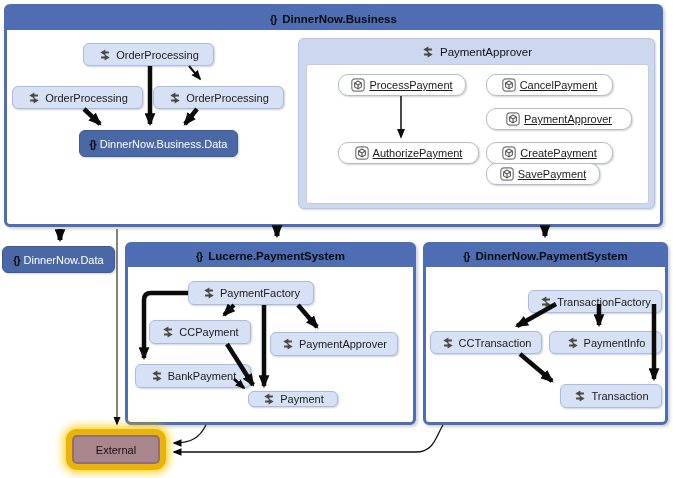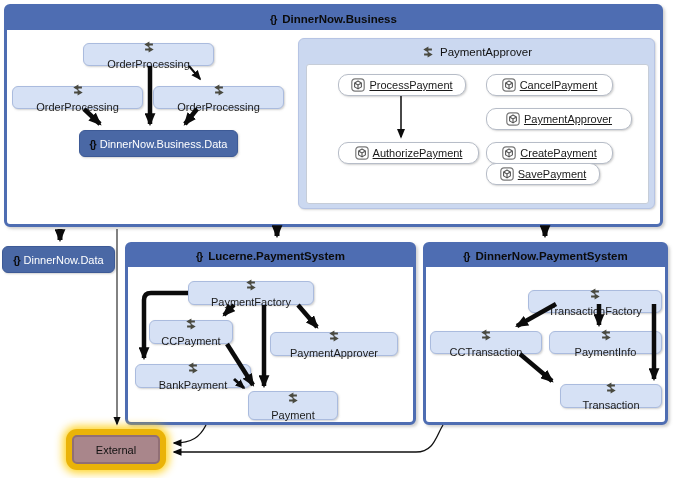--- a/index.html
+++ b/index.html
@@ -13,21 +13,21 @@
   
   .group{position:absolute;box-sizing:border-box;background:#cbd8f0;border:1px solid #b6c4e4;
          border-radius:6px;box-shadow:1px 1px 2px rgba(120,120,120,.3);}
   .ghead{display:flex;align-items:center;justify-content:center;gap:5px;height:25px;
          font-size:11.5px;color:#111;}
   .gpanel{position:absolute;background:#fff;border:1px solid #c6cdd8;border-radius:3px;}
   
   .node{position:absolute;box-sizing:border-box;display:flex;align-items:center;justify-content:center;
         gap:4px;border-radius:6px;font-size:11px;color:#1a1a1a;white-space:nowrap;
         box-shadow:1px 1px 2px rgba(120,120,120,.35);}
-  .light{background:#d6e1f5;border:1px solid #aabbde;flex-direction:column;}
+  .light{background:#d6e1f5;border:1px solid #aabbde;}
   .dark{background:#4a68a5;border:1px solid #3d5a96;color:#ffffff;}
   .dark .ns{color:#0b0b0b;}
   .white{background:#ffffff;border:1px solid #b7bdc8;border-radius:10px;text-decoration:underline;}
   .ns{font-weight:bold;font-size:10.5px;letter-spacing:-1px;}
   .ic{display:inline-flex;width:14px;height:14px;flex:0 0 auto;}
   .ic svg{width:14px;height:14px;}
   
   .ext-glow{position:absolute;box-sizing:border-box;background:#eab308;border-radius:11px;
             box-shadow:0 0 9px 3px rgba(255,205,0,.85);padding:6px;}
   .ext-inner{box-sizing:border-box;width:100%;height:100%;background:#a9868b;border:2px solid #916f75;
@@ -172,21 +172,21 @@
   </div>
 
   <div class="node light" style="left:188px;top:281px;width:126px;height:24px">
     <span class="ic">
         <svg>
           <use href="#icon-class"></use>
         </svg>
       </span>
     <span>PaymentFactory</span>
   </div>
-  <div class="node light" style="left:149px;top:320px;width:84px;height:24px">
+  <div class="node light" style="left:149px;top:320px;width:102px;height:24px">
     <span class="ic">
         <svg>
           <use href="#icon-class"></use>
         </svg>
       </span>
     <span>CCPayment</span>
   </div>
   <div class="node light" style="left:270px;top:332px;width:128px;height:24px">
     <span class="ic">
         <svg>
@@ -196,21 +196,21 @@
     <span>PaymentApprover</span>
   </div>
   <div class="node light" style="left:135px;top:364px;width:116px;height:24px">
     <span class="ic">
         <svg>
           <use href="#icon-class"></use>
         </svg>
       </span>
     <span>BankPayment</span>
   </div>
-  <div class="node light" style="left:248px;top:391px;width:90px;height:29px">
+  <div class="node light" style="left:248px;top:391px;width:90px;height:16px">
     <span class="ic">
         <svg>
           <use href="#icon-class"></use>
         </svg>
       </span>
     <span>Payment</span>
   </div>
 
   <div class="node light" style="left:528px;top:290px;width:134px;height:23px">
     <span class="ic">

